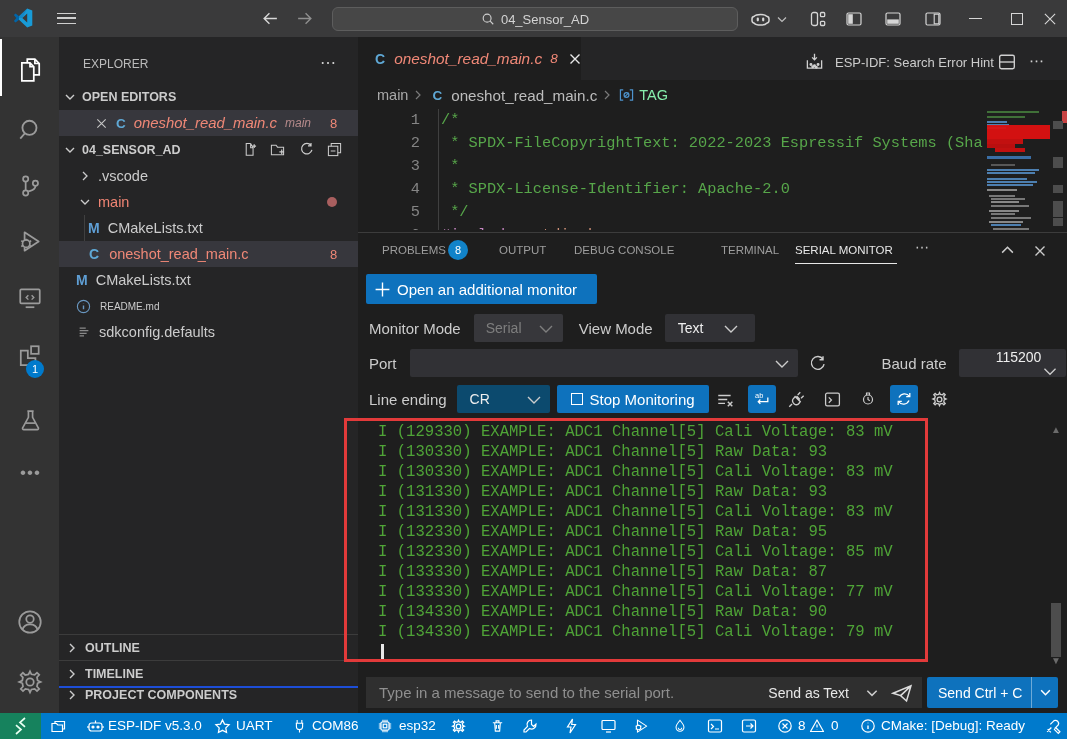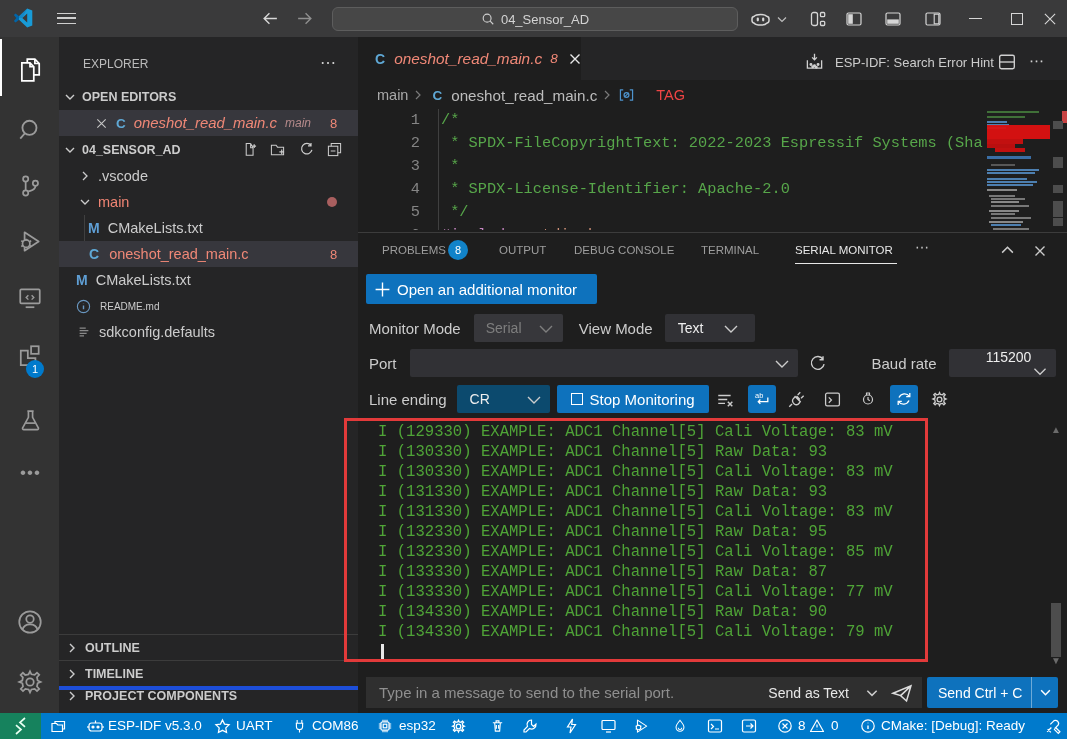--- a/index.html
+++ b/index.html
@@ -264,21 +264,21 @@
       <path d="M4 2 8 6 4 10"></path>
     </svg>
 <span style="margin-left:7px;font-weight:bold;font-size:12.5px;">OUTLINE</span>
 </div>
 <div class="a f" style="left:59px;top:660px;width:299px;height:26px;border-top:1px solid #3c3c3c;">
 <svg width="12" height="12" viewBox="0 0 12 12" fill="none" stroke="#cccccc" stroke-width="1.4" style="margin-left:7px;">
       <path d="M4 2 8 6 4 10"></path>
     </svg>
 <span style="margin-left:7px;font-weight:bold;font-size:12.5px;">TIMELINE</span>
 </div>
-<div class="a f" style="left:59px;top:686px;width:299px;height:16px;border-top:4px solid #1d4ed8;">
+<div class="a f" style="left:59px;top:686px;width:299px;height:16px;border-top:2px solid #1d4ed8;">
 <svg width="12" height="12" viewBox="0 0 12 12" fill="none" stroke="#cccccc" stroke-width="1.4" style="margin-left:7px;">
       <path d="M4 2 8 6 4 10"></path>
     </svg>
 <span style="margin-left:7px;font-weight:bold;font-size:12.5px;">PROJECT COMPONENTS</span>
 </div>
 
 <div class="a" style="left:358px;top:37px;width:709px;height:43px;background:#252526;"></div>
 <div class="a" style="left:358px;top:37px;width:224px;height:43px;background:#1e1e1e;border-right:1px solid #252526;"></div>
 <div class="a f" style="left:358px;top:37px;width:224px;height:43px;">
 <span style="margin-left:17px;font-weight:bold;font-size:14px;color:#5fa8d5;">C</span>
@@ -315,21 +315,21 @@
 <span style="font-weight:bold;font-size:13.5px;color:#5fa8d5;margin-left:4px;">C</span>
 <span style="margin-left:9px;font-size:15.2px;color:#bdbdbd;">oneshot_read_main.c</span>
 <svg width="12" height="12" viewBox="0 0 12 12" fill="none" stroke="#7a7a7a" stroke-width="1.2" style="margin:0 4px;">
       <path d="M4 2 8 6 4 10"></path>
     </svg>
 <svg width="15" height="14" viewBox="0 0 16 15" fill="none" stroke="#4e94ce" stroke-width="1.3" style="margin-left:2px;">
       <path d="M4.5 2 H1.5 V13 H4.5 M11.5 2 H14.5 V13 H11.5"></path>
       <circle cx="8" cy="7.5" r="2.6"></circle>
       <path d="M5.8 9.7 L10.2 5.3" stroke-width="1.1"></path>
     </svg>
-<span style="margin-left:22px;color:#ef4444;">TAG</span>
+<span style="margin-left:5px;color:#86efac;">TAG</span>
 </div>
 
 <div class="a mono" style="left:358px;top:109px;width:625px;height:121px;background:#1e1e1e;font-size:15.3px;line-height:23px;white-space:pre;overflow:hidden;">
 <div class="a" style="left:40px;top:0;width:22px;text-align:right;color:#858585;">1<br>2<br>3<br>4<br>5<br>6</div>
 <div class="a" style="left:80px;top:0;width:1px;height:123px;background:#404040;"></div>
 <div class="a" style="left:83px;top:0;color:#57a64a;">/*<br> * SPDX-FileCopyrightText: 2022-2023 Espressif Systems (Shanghai) CO LTD<br> *<br> * SPDX-License-Identifier: Apache-2.0<br> */<br><span style="color:#c586c0;">#include</span> <span style="color:#ce9178;">&lt;stdio.h&gt;</span></div>
 </div>
 
 <div class="a" style="left:983px;top:109px;width:67px;height:123px;background:#1e1e1e;overflow:hidden;" id="minimap">
 <div class="a" style="left:4px;top:2px;width:52px;height:2px;background:#57a64a;opacity:.6;"></div>
@@ -370,21 +370,21 @@
 <div class="a" style="left:3px;top:109px;width:10px;height:8px;background:#4d4d4d;"></div>
 </div>
 
 <div class="a" style="left:358px;top:232px;width:709px;height:481px;background:#1e1e1e;border-top:1px solid #3c3c3c;"></div>
 
 <div class="a" style="left:358px;top:233px;width:709px;height:35px;font-size:11.5px;color:#9d9d9d;">
 <span class="a" style="left:24px;top:11px;">PROBLEMS</span>
 <div class="a f" style="left:90px;top:7px;width:20px;height:20px;border-radius:50%;background:#1183c9;color:#fff;justify-content:center;font-size:11px;">8</div>
 <span class="a" style="left:141px;top:11px;">OUTPUT</span>
 <span class="a" style="left:216px;top:11px;">DEBUG CONSOLE</span>
-<span class="a" style="left:343px;top:11px;">TERMINAL</span>
+<span class="a" style="left:363px;top:11px;">TERMINAL</span>
 <span class="a" style="left:437px;top:11px;color:#e7e7e7;">SERIAL MONITOR</span>
 <span class="a" style="left:557px;top:6px;font-size:14px;color:#c5c5c5;letter-spacing:1px;">⋯</span>
 <svg class="a" style="left:642px;top:10px;" width="15" height="15" viewBox="0 0 14 14" fill="none" stroke="#cccccc" stroke-width="1.4">
       <path d="M2 9 7 4 12 9"></path>
     </svg>
 <svg class="a" style="left:675px;top:11px;" width="14" height="14" viewBox="0 0 14 14" stroke="#cccccc" stroke-width="1.4">
       <path d="M2.5 2.5 11.5 11.5 M11.5 2.5 2.5 11.5"></path>
     </svg>
 </div>
 <div class="a" style="left:795px;top:263px;width:102px;height:1px;background:#e7e7e7;"></div>
@@ -416,21 +416,21 @@
 <div class="a f" style="left:366px;top:349px;height:28px;font-size:15px;color:#cccccc;">
 <span style="margin-left:3px;">Port</span>
 <div class="f" style="margin-left:13px;width:388px;height:28px;background:#313135;border-radius:2px;">
   <svg width="16" height="13" viewBox="0 0 16 13" fill="none" stroke="#cccccc" stroke-width="1.4" style="margin-left:auto;margin-right:8px;">
         <path d="M2 4 8 10 14 4"></path>
       </svg>
 </div>
 <svg width="17" height="17" viewBox="0 0 16 16" fill="none" stroke="#cccccc" stroke-width="1.3" style="margin-left:11px;">
       <path d="M13.2 4 a6 6 0 1 0 1 4.5 M13.2 1.2 v3.3 h-3.3"></path>
     </svg>
-<span style="margin-left:18px;padding-left:28px;">Baud rate</span>
+<span style="margin-left:28px;padding-left:28px;">Baud rate</span>
 <div class="f" style="margin-left:12px;width:107px;height:28px;background:#313135;border-radius:2px;flex-direction:column;">
   <span style="margin-left:13px;color:#eeeeee;font-size:14px;">115200</span>
   <svg width="16" height="13" viewBox="0 0 16 13" fill="none" stroke="#cccccc" stroke-width="1.4" style="margin-left:auto;margin-right:8px;">
         <path d="M2 4 8 10 14 4"></path>
       </svg>
 </div>
 </div>
 
 <div class="a f" style="left:366px;top:385px;height:28px;font-size:15px;color:#cccccc;">
 <span style="margin-left:3px;">Line ending</span>

